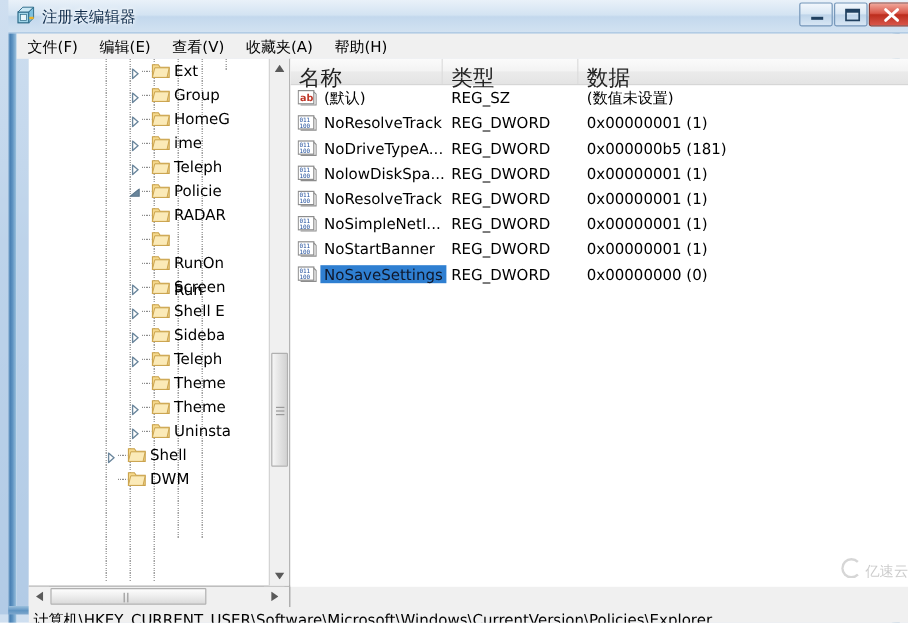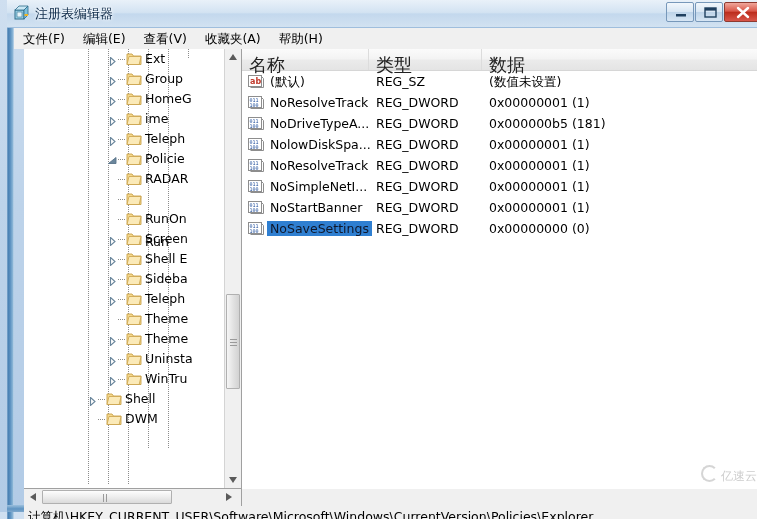--- a/index.html
+++ b/index.html
@@ -510,31 +510,20 @@
             <div class="tree-row">
               <span class="twisty" style="left: 84px;"><svg width="9" height="9" viewBox="0 0 9 9">
                   <path d="M2.5 0.5 L7 4.5 L2.5 8.5 Z" fill="none" stroke="#6a869c" stroke-width="1.1"></path>
                 </svg></span>
               <span class="hguide" style="left: 94px; top: 10px; width: 8px;"></span>
               <span class="folder" style="left: 102px;"><svg width="16" height="14" viewBox="0 0 16 14">
                   <path d="M1 2 L6 2 L7.5 4 L15 4 L15 12.5 L1 12.5 Z" fill="#f5d98d" stroke="#c9a14a" stroke-width="0.9"></path>
                   <path d="M3 4.5 L15 4.5 L13.2 12.5 L1 12.5 Z" fill="#fbeab8" stroke="#c9a14a" stroke-width="0.8"></path>
                 </svg></span>
               <span class="tlabel" style="left: 121px;">Uninsta</span>
-            </div>
-            <div class="tree-row">
-              <span class="twisty" style="left: 84px;"><svg width="9" height="9" viewBox="0 0 9 9">
-                  <path d="M2.5 0.5 L7 4.5 L2.5 8.5 Z" fill="none" stroke="#6a869c" stroke-width="1.1"></path>
-                </svg></span>
-              <span class="hguide" style="left: 94px; top: 10px; width: 8px;"></span>
-              <span class="folder" style="left: 102px;"><svg width="16" height="14" viewBox="0 0 16 14">
-                  <path d="M1 2 L6 2 L7.5 4 L15 4 L15 12.5 L1 12.5 Z" fill="#f5d98d" stroke="#c9a14a" stroke-width="0.9"></path>
-                  <path d="M3 4.5 L15 4.5 L13.2 12.5 L1 12.5 Z" fill="#fbeab8" stroke="#c9a14a" stroke-width="0.8"></path>
-                </svg></span>
-              <span class="tlabel" style="left: 121px;">WinTru</span>
             </div>
             <div class="tree-row">
               <span class="twisty" style="left: 64px;"><svg width="9" height="9" viewBox="0 0 9 9">
                   <path d="M2.5 0.5 L7 4.5 L2.5 8.5 Z" fill="none" stroke="#6a869c" stroke-width="1.1"></path>
                 </svg></span>
               <span class="hguide" style="left: 74px; top: 10px; width: 8px;"></span>
               <span class="folder" style="left: 82px;"><svg width="16" height="14" viewBox="0 0 16 14">
                   <path d="M1 2 L6 2 L7.5 4 L15 4 L15 12.5 L1 12.5 Z" fill="#f5d98d" stroke="#c9a14a" stroke-width="0.9"></path>
                   <path d="M3 4.5 L15 4.5 L13.2 12.5 L1 12.5 Z" fill="#fbeab8" stroke="#c9a14a" stroke-width="0.8"></path>
                 </svg></span>

